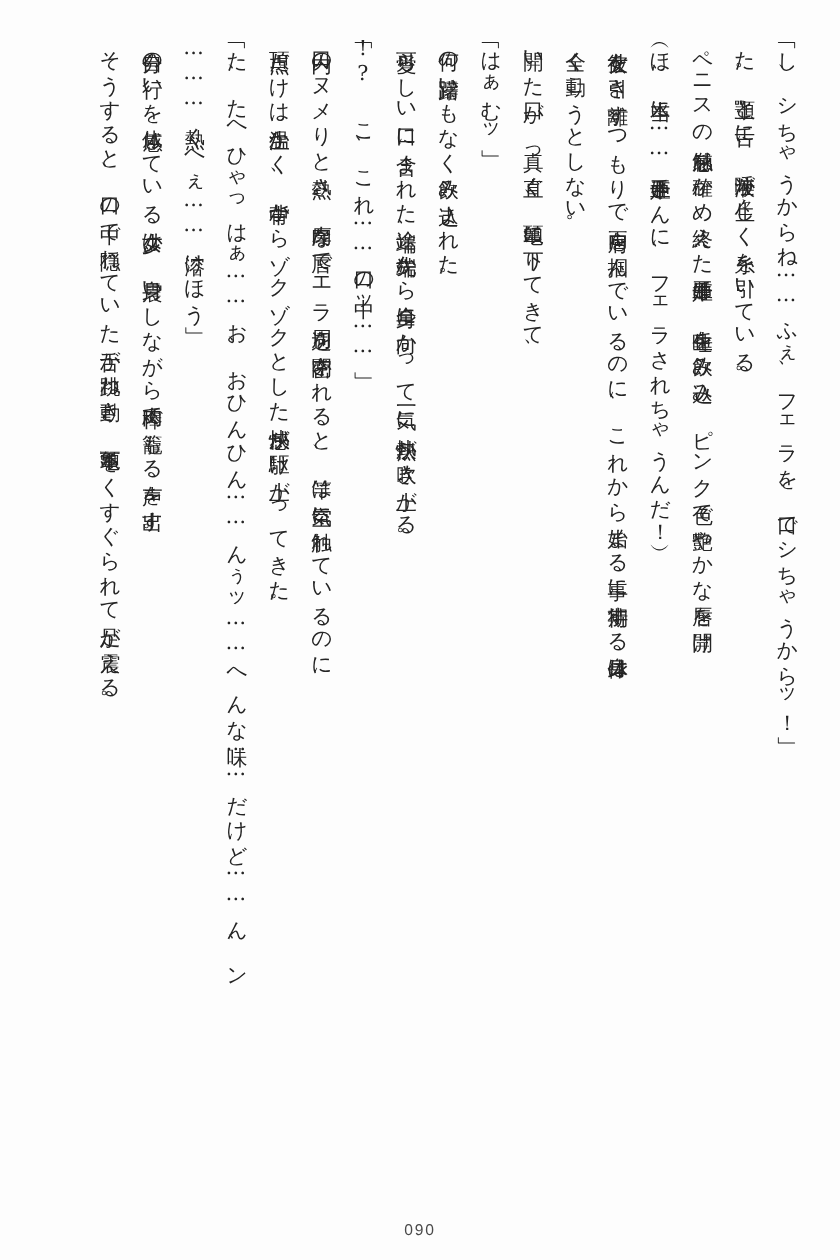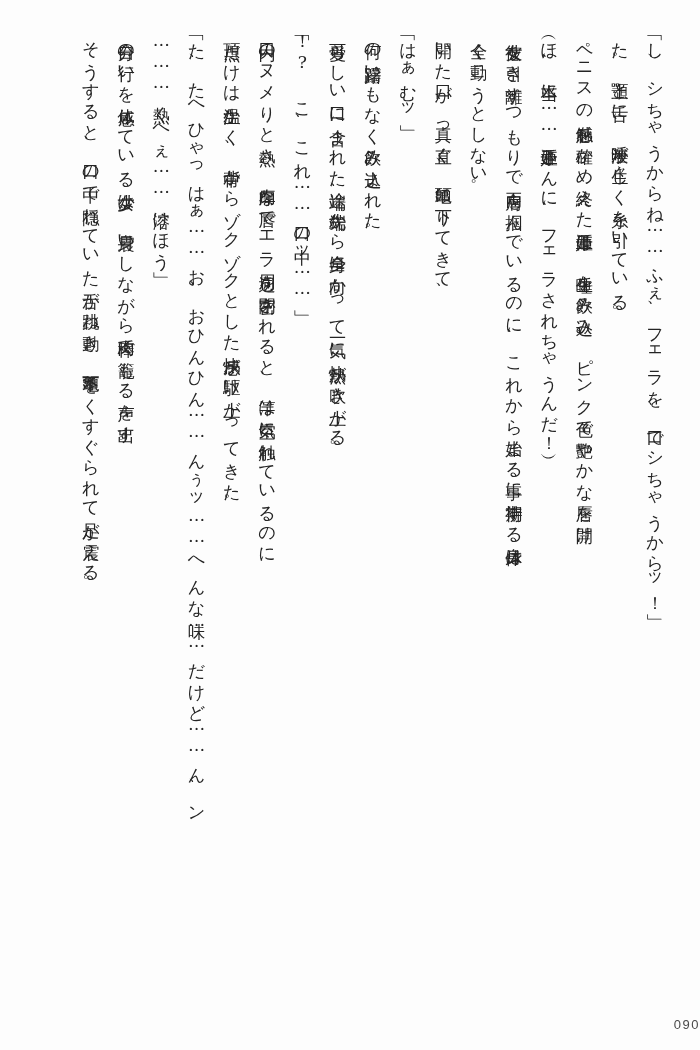--- a/index.html
+++ b/index.html
@@ -48,21 +48,21 @@
     margin: 0;
     padding: 0;
     text-indent: 0;
   }
 
   .page-number {
     position: absolute;
     bottom: 18px;
     left: 0;
     width: 700px;
-    text-align: right;
+    text-align: center;
     font-size: 13px;
     color: #4a4a4a;
     letter-spacing: 0.12em;
     font-family: "Liberation Sans", sans-serif;
   }
 </style>
 </head>
 <body>
 
 <div class="page">

